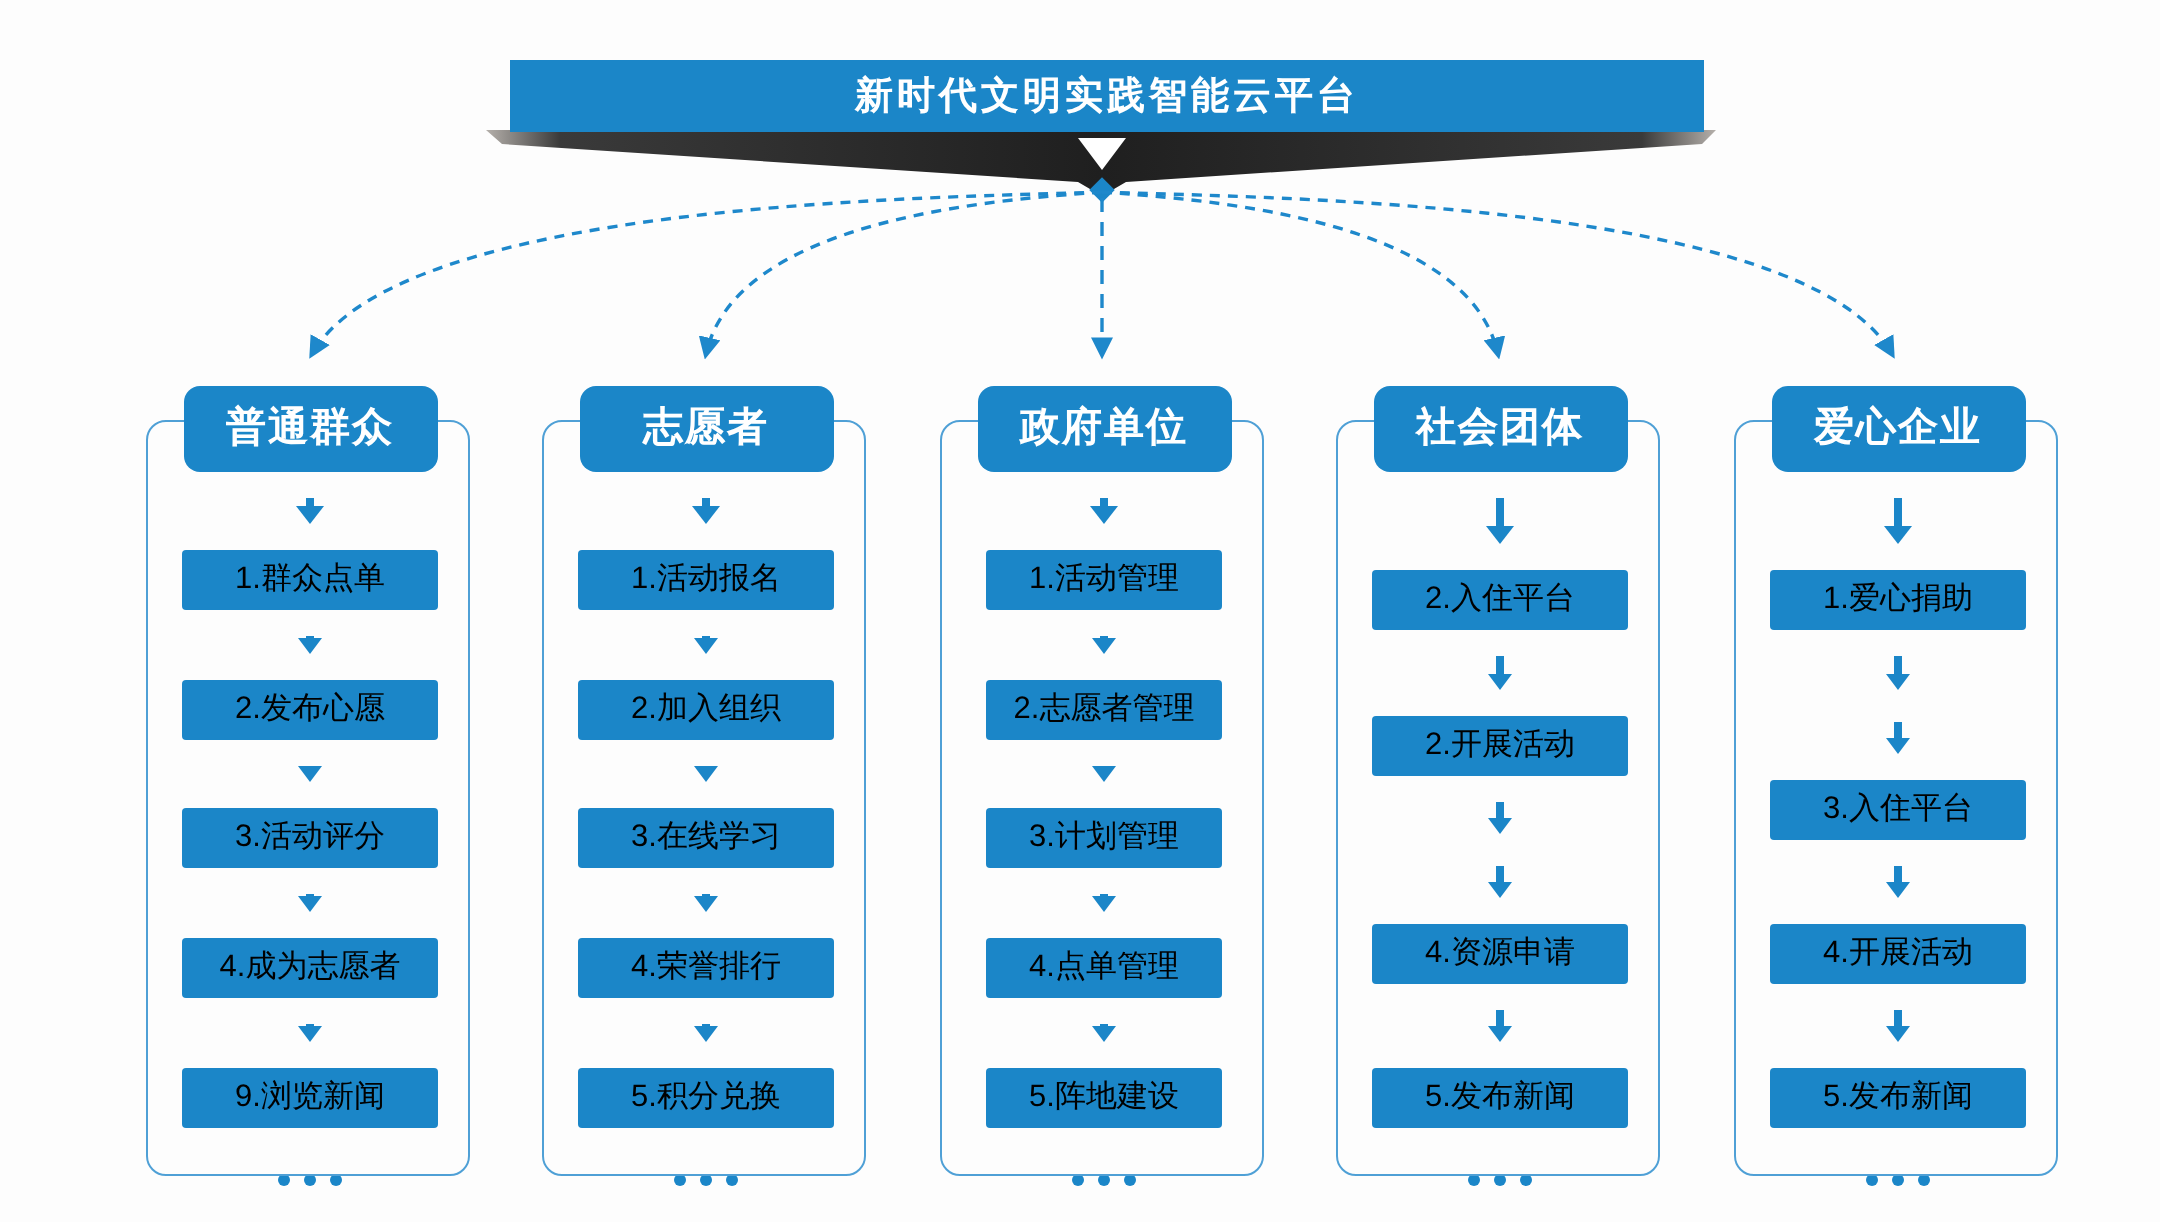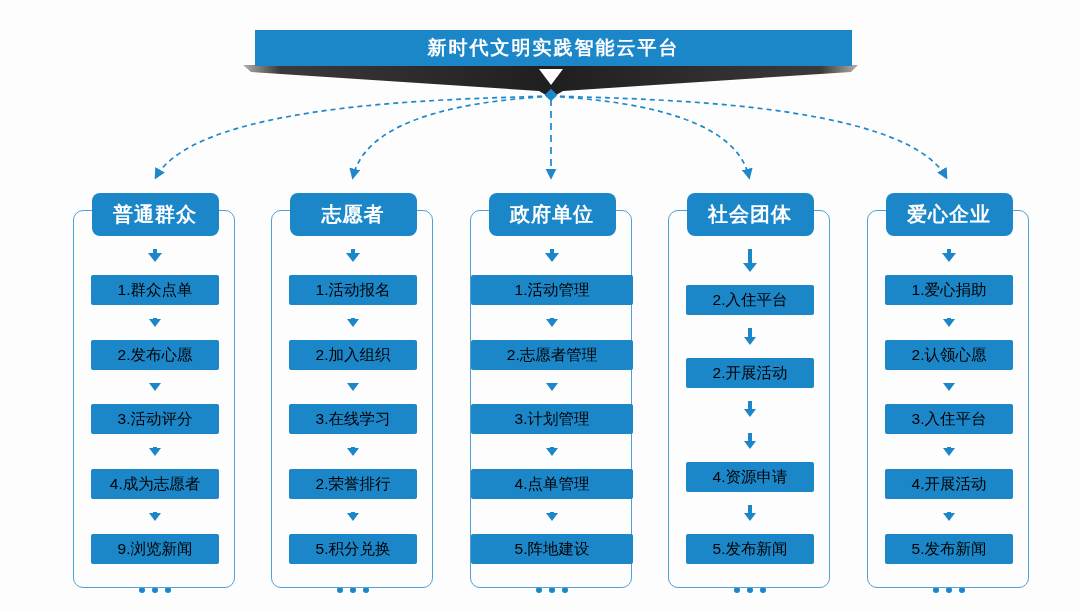--- a/index.html
+++ b/index.html
@@ -41,21 +41,21 @@
     background:#1b86c8; border-radius:8px;
     color:#fff; font-size:20px; font-weight:bold; text-align:center;
     letter-spacing:1px; white-space:nowrap;
   }
   .item {
     position:relative; z-index:1;
     width:128px; height:30px; line-height:30px;
     background:#1b86c8; border-radius:2px;
     color:#000000; font-size:15.5px; text-align:center; white-space:nowrap;
   }
-  .wide-items .item { width:162px; }
+  .wide-items .item { width:118px; }
 
   .arrow {
     position:relative; z-index:1;
     display:flex; flex-direction:column; align-items:center;
     box-sizing:border-box; padding:3px 0;
   }
   .arrow .stem { display:block; width:3.5px; background:#1b86c8; flex:1; }
   .arrow .head {
     display:block; width:0; height:0;
     border-left:7px solid transparent; border-right:7px solid transparent;
@@ -160,21 +160,21 @@
     <div class="item">2.加入组织</div>
     <div class="arrow short">
         <i class="stem"></i>
         <i class="head"></i>
       </div>
     <div class="item">3.在线学习</div>
     <div class="arrow short">
         <i class="stem"></i>
         <i class="head"></i>
       </div>
-    <div class="item">2.荣誉排行</div>
+    <div class="item">4.荣誉排行</div>
     <div class="arrow short">
         <i class="stem"></i>
         <i class="head"></i>
       </div>
     <div class="item">5.积分兑换</div>
     <div class="dots">
         <i></i>
         <i></i>
         <i></i>
       </div>
@@ -254,21 +254,20 @@
     <div class="header">爱心企业</div>
     <div class="arrow long">
         <i class="stem"></i>
         <i class="head"></i>
       </div>
     <div class="item">1.爱心捐助</div>
     <div class="arrow short">
         <i class="stem"></i>
         <i class="head"></i>
       </div>
-    <div class="item">2.认领心愿</div>
     <div class="arrow short">
         <i class="stem"></i>
         <i class="head"></i>
       </div>
     <div class="item">3.入住平台</div>
     <div class="arrow short">
         <i class="stem"></i>
         <i class="head"></i>
       </div>
     <div class="item">4.开展活动</div>

